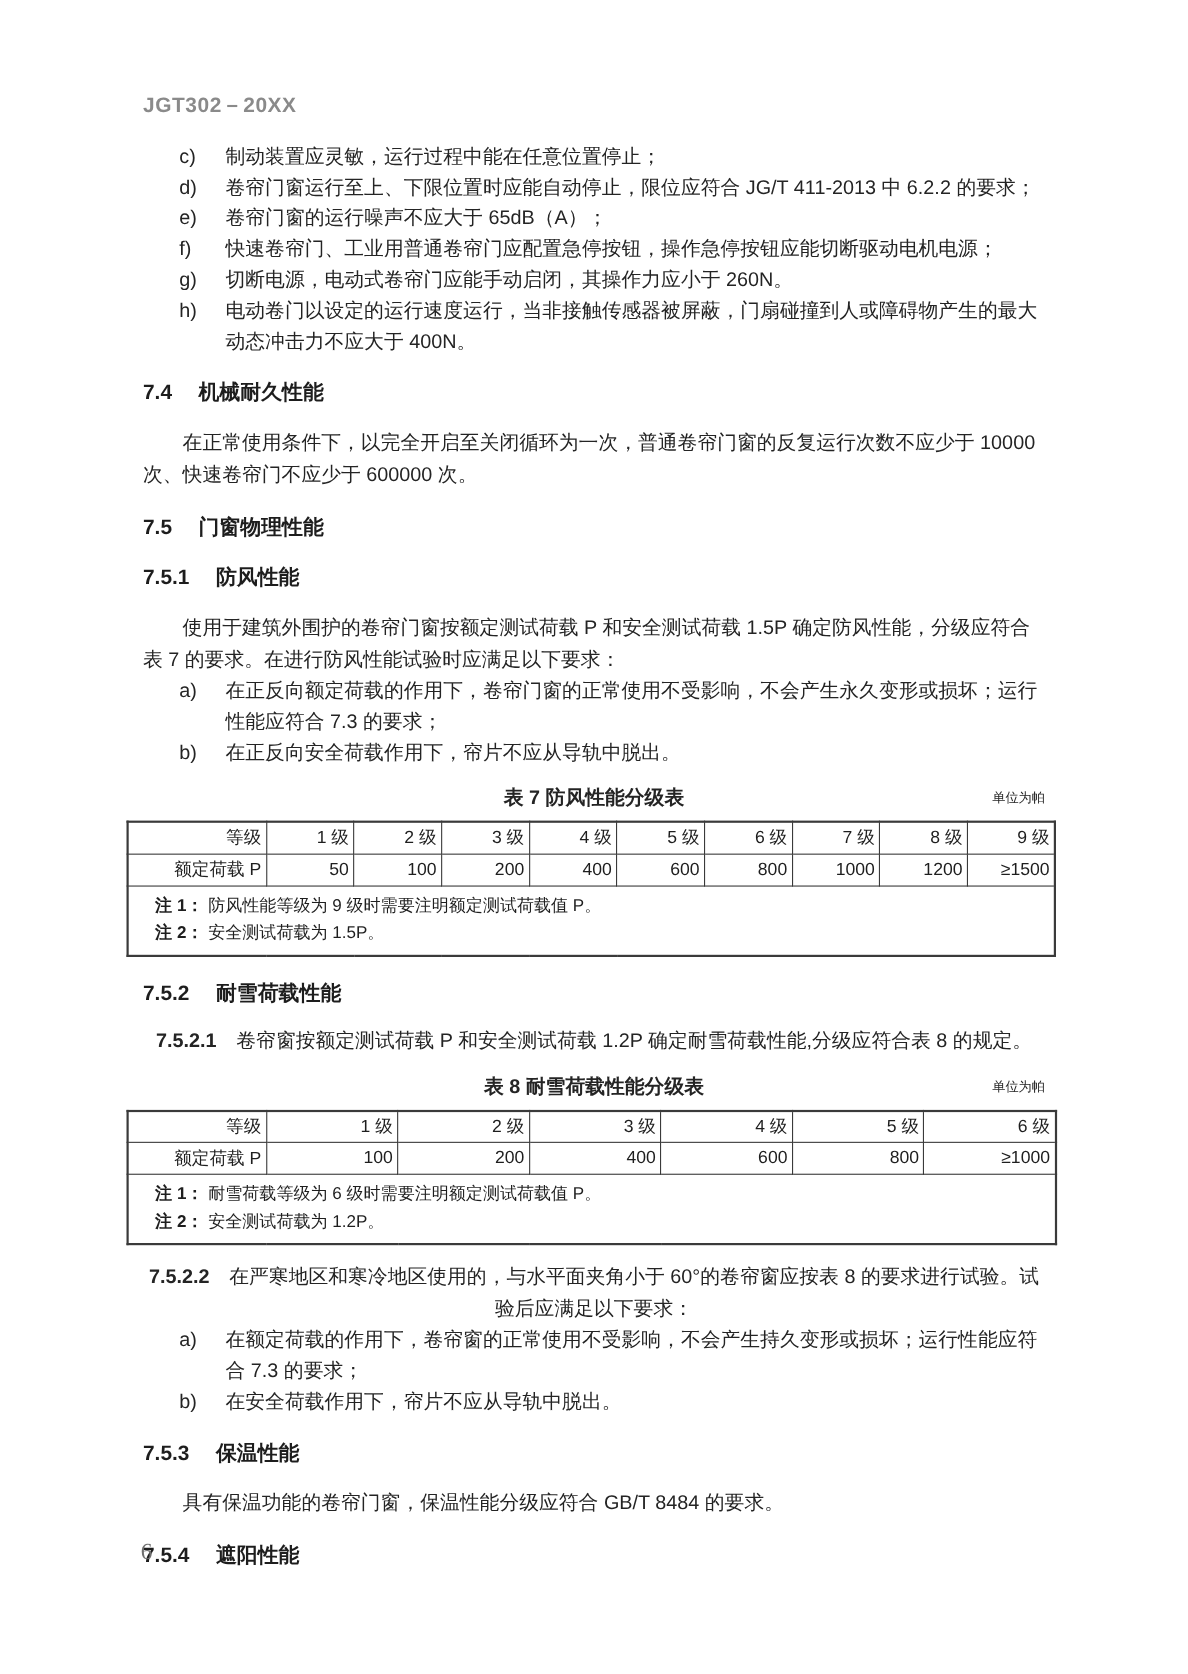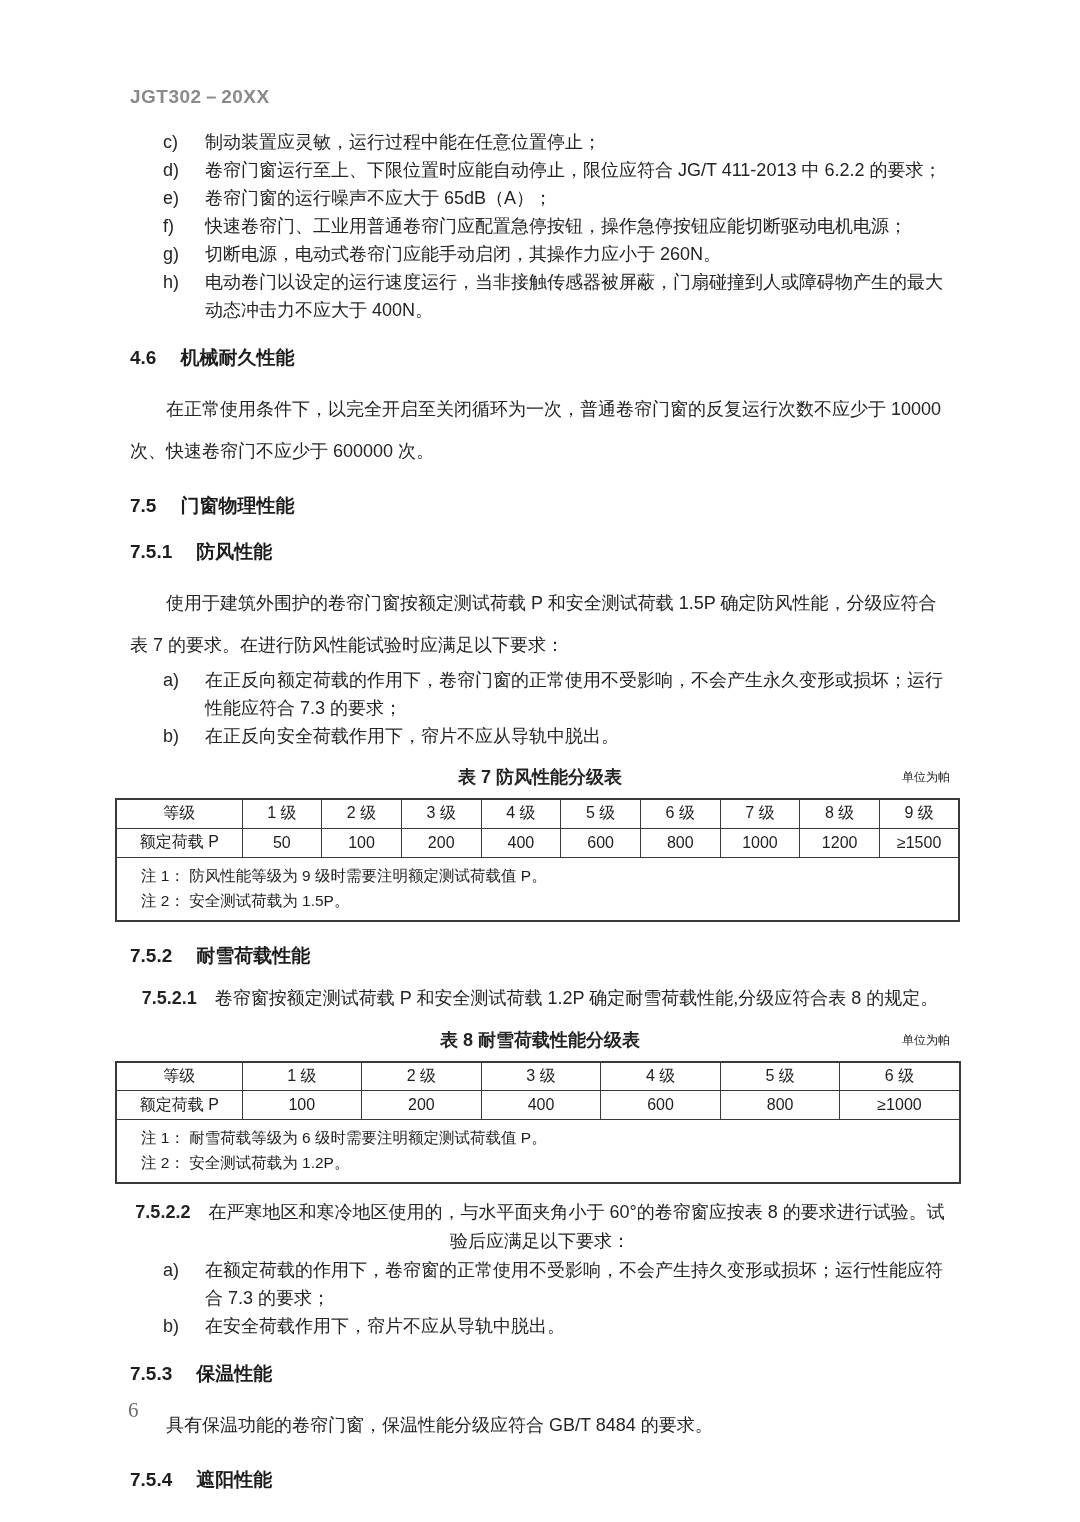--- a/index.html
+++ b/index.html
@@ -14,37 +14,37 @@
   
   .list{margin-top:20px;}
   .li{display:flex;font-size:18px;line-height:28px;padding-left:33px;}
   .li .lbl{width:42px;flex-shrink:0;}
   .li .txt{flex:1;}
   
   .h2{display:flex;align-items:baseline;font-size:19px;font-weight:bold;
       color:#1d1d1d;margin:22px 0 0 0;line-height:24px;}
   .h2 .num{margin-right:24px;}
   
-  .para{font-size:18px;line-height:42px;margin:14px 0 0 0;}
+  .para{font-size:18px;line-height:29px;margin:14px 0 0 0;}
   .indent{text-indent:2em;}
   
   .numpara{font-size:18px;line-height:29px;margin:16px 0 0 0;text-align:center;}
   .numpara .num{font-weight:bold;margin-right:18px;}
   
   .caprow{position:relative;margin:14px 0 0 0;height:26px;line-height:26px;}
   .caprow .cap{text-align:center;font-size:18px;font-weight:bold;}
   .caprow .unit{position:absolute;right:0;top:0;font-size:12px;font-weight:normal;}
   
   table{border-collapse:collapse;width:844px;margin:8px 0 0 -15px;
         font-size:16px;color:#1e1e1e;table-layout:fixed;}
   table,td{border:1px solid #3a3a3a;}
   table{border-width:2px;}
-  td{text-align:center;height:29px;padding:0 4px;box-sizing:border-box;}
+  td{text-align:right;height:29px;padding:0 4px;box-sizing:border-box;}
   td.notes{text-align:left;padding:5px 10px 7px 24px;height:auto;font-size:15.5px;line-height:25px;}
-  .note .nlbl{font-weight:normal;}
+  .note .nlbl{font-weight:bold;}
   col.c0{width:126px;}
   .t7 col.cn{width:79.7px;}
   .t8 col.cn{width:119.6px;}
   
   .pageno{position:absolute;left:128px;top:1398px;font-family:"Liberation Serif",serif;
           font-size:21px;color:#6f6f6f;}
   .sp18{margin-top:18px;}
 </style>
 </head>
 <body>
@@ -74,21 +74,21 @@
       <span class="lbl">g)</span>
       <span class="txt">切断电源，电动式卷帘门应能手动启闭，其操作力应小于 260N。</span>
     </div>
     <div class="li">
       <span class="lbl">h)</span>
       <span class="txt">电动卷门以设定的运行速度运行，当非接触传感器被屏蔽，门扇碰撞到人或障碍物产生的最大动态冲击力不应大于 400N。</span>
     </div>
   </div>
 
   <div class="h2">
-    <span class="num">4.6</span>
+    <span class="num">7.4</span>
     <span>机械耐久性能</span>
   </div>
   <p class="para indent sp18">在正常使用条件下，以完全开启至关闭循环为一次，普通卷帘门窗的反复运行次数不应少于 10000 次、快速卷帘门不应少于 600000 次。</p>
 
   <div class="h2">
     <span class="num">7.5</span>
     <span>门窗物理性能</span>
   </div>
 
   <div class="h2">

